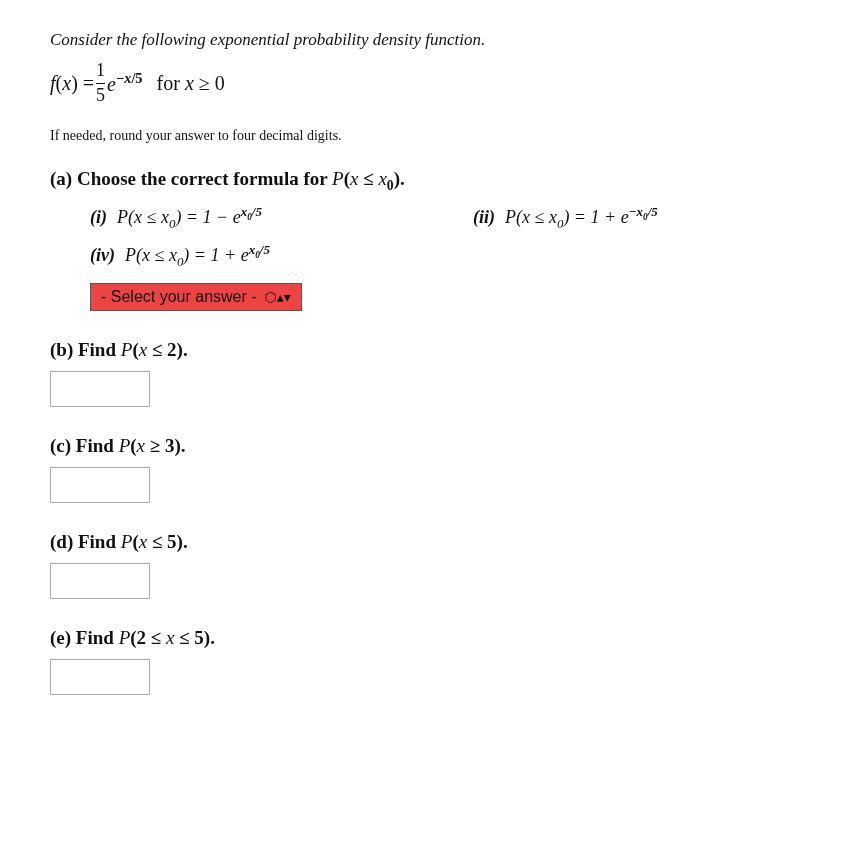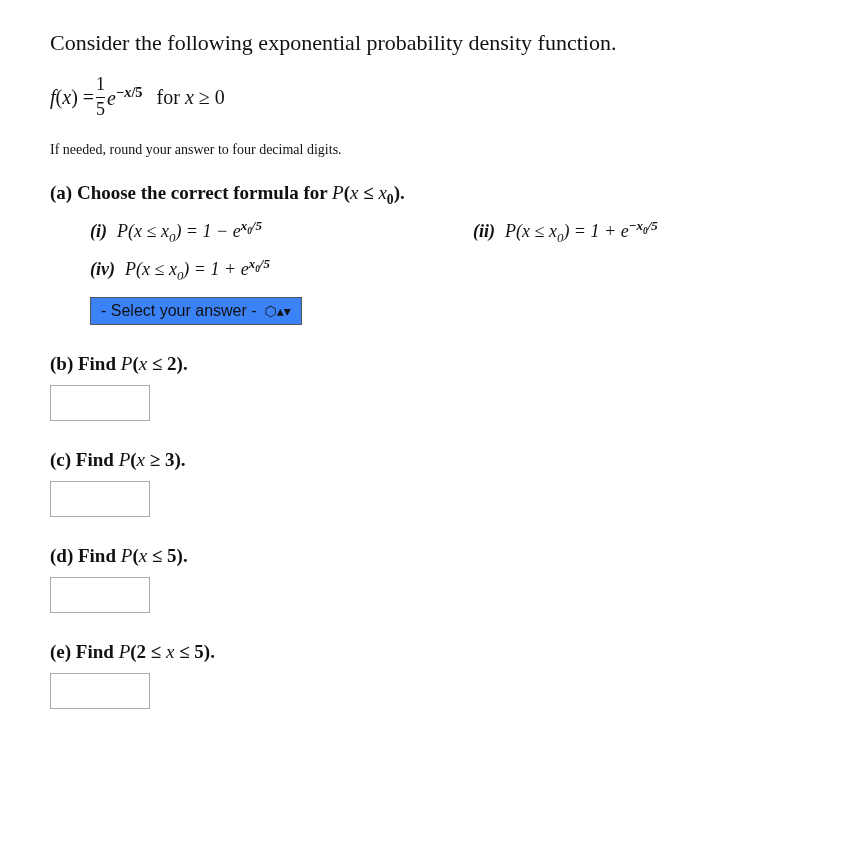--- a/index.html
+++ b/index.html
@@ -11,22 +11,23 @@
     body {
       background: #fff;
       font-family: Georgia, 'Times New Roman', Times, serif;
       font-size: 18px;
       color: #111;
       padding: 30px 50px;
       max-width: 866px;
     }
 
     .intro-text {
-      margin-bottom: 18px;
-      font-size: 22px;
+      margin-bottom: 10px;
+      font-size: 17px;
+      font-style: italic;
     }
 
     .formula-line {
       display: flex;
       align-items: center;
       margin-bottom: 22px;
       font-size: 20px;
     }
 
     .fraction {
@@ -95,21 +96,21 @@
     }
 
     .select-dropdown {
       display: inline-flex;
       align-items: center;
       border: 1.5px solid #555;
       padding: 4px 10px;
       font-size: 16px;
       font-family: Arial, sans-serif;
       cursor: pointer;
-      background: #3b82f6;
+      background: #ef4444;
       margin-left: 40px;
       gap: 8px;
       min-width: 200px;
     }
 
     .select-dropdown .arrow {
       font-size: 14px;
     }
 
     .answer-input {

